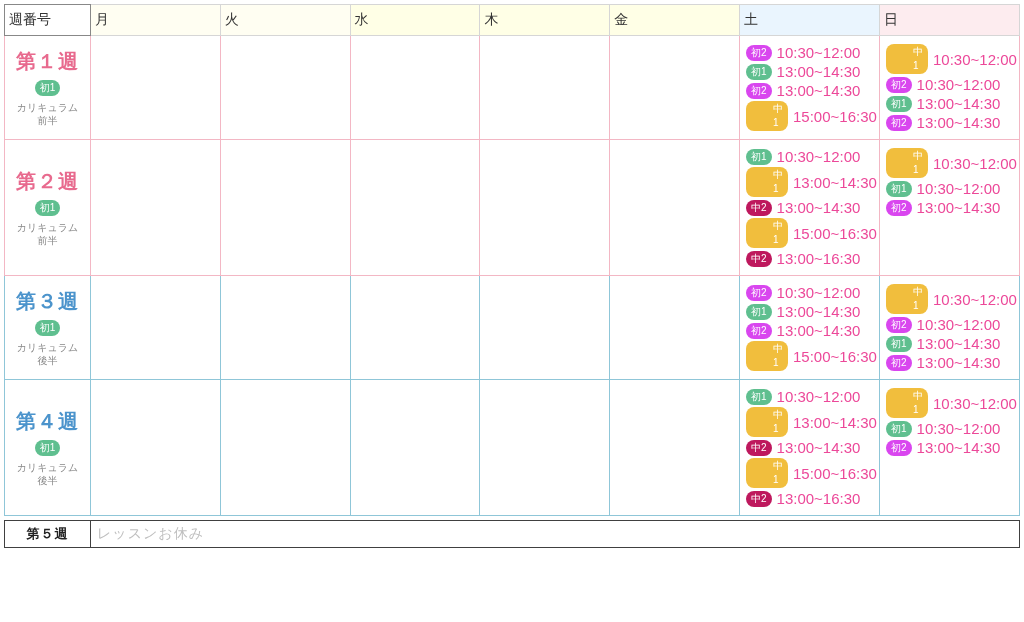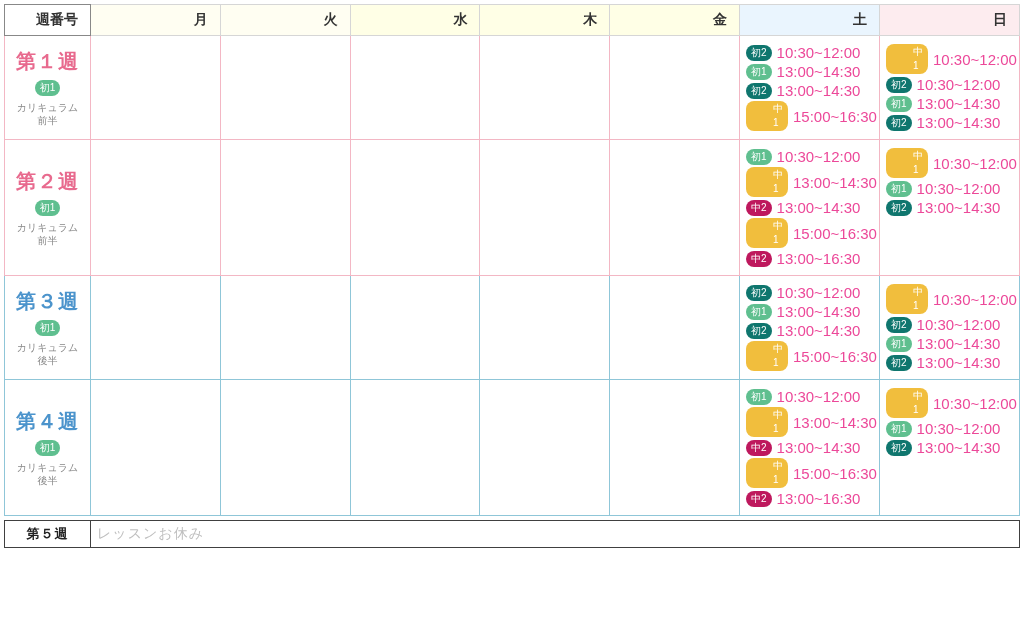--- a/index.html
+++ b/index.html
@@ -13,23 +13,23 @@
   table {
     border-collapse: collapse;
     width: 100%;
     table-layout: fixed;
   }
   th, td {
     border: 1px solid #d6d6d6;
     vertical-align: top;
   }
   th {
-    padding: 6px 12px;
-    font-weight: 700;
-    text-align: right;
+    padding: 6px 4px;
+    font-weight: 400;
+    text-align: left;
     font-size: 14px;
   }
   .col-weeknum { width: 84px; background:#fff; border:1px solid #888;}
   .col-mon, .col-tue { background: #fffef2; }
   .col-wed, .col-thu, .col-fri { background: #ffffe6; }
   .col-sat { background: #eaf5fe; }
   .col-sun { background: #fdecef; }
 
   .group-pink td { border-color: #f3b7c4; }
   .group-blue td { border-color: #8fc6d8; }
@@ -52,21 +52,21 @@
     display: inline-block;
     color: #fff;
     font-size: 10px;
     padding: 1px 5px;
     border-radius: 8px;
     line-height: 14px;
     vertical-align: middle;
     font-weight: 500;
   }
   .pill-b1 { background: #5fbf8f; } 
-  .pill-b2 { background: #0f766e; } 
+  .pill-b2 { background: #d946ef; } 
   .pill-i1 { background: #f1be3d; padding-left: 27px; } 
   .pill-i2 { background: #be185d; } 
 
   .week-sub {
     font-size: 10px;
     color: #888;
     line-height: 1.3;
     margin-top: 5px;
   }
 

